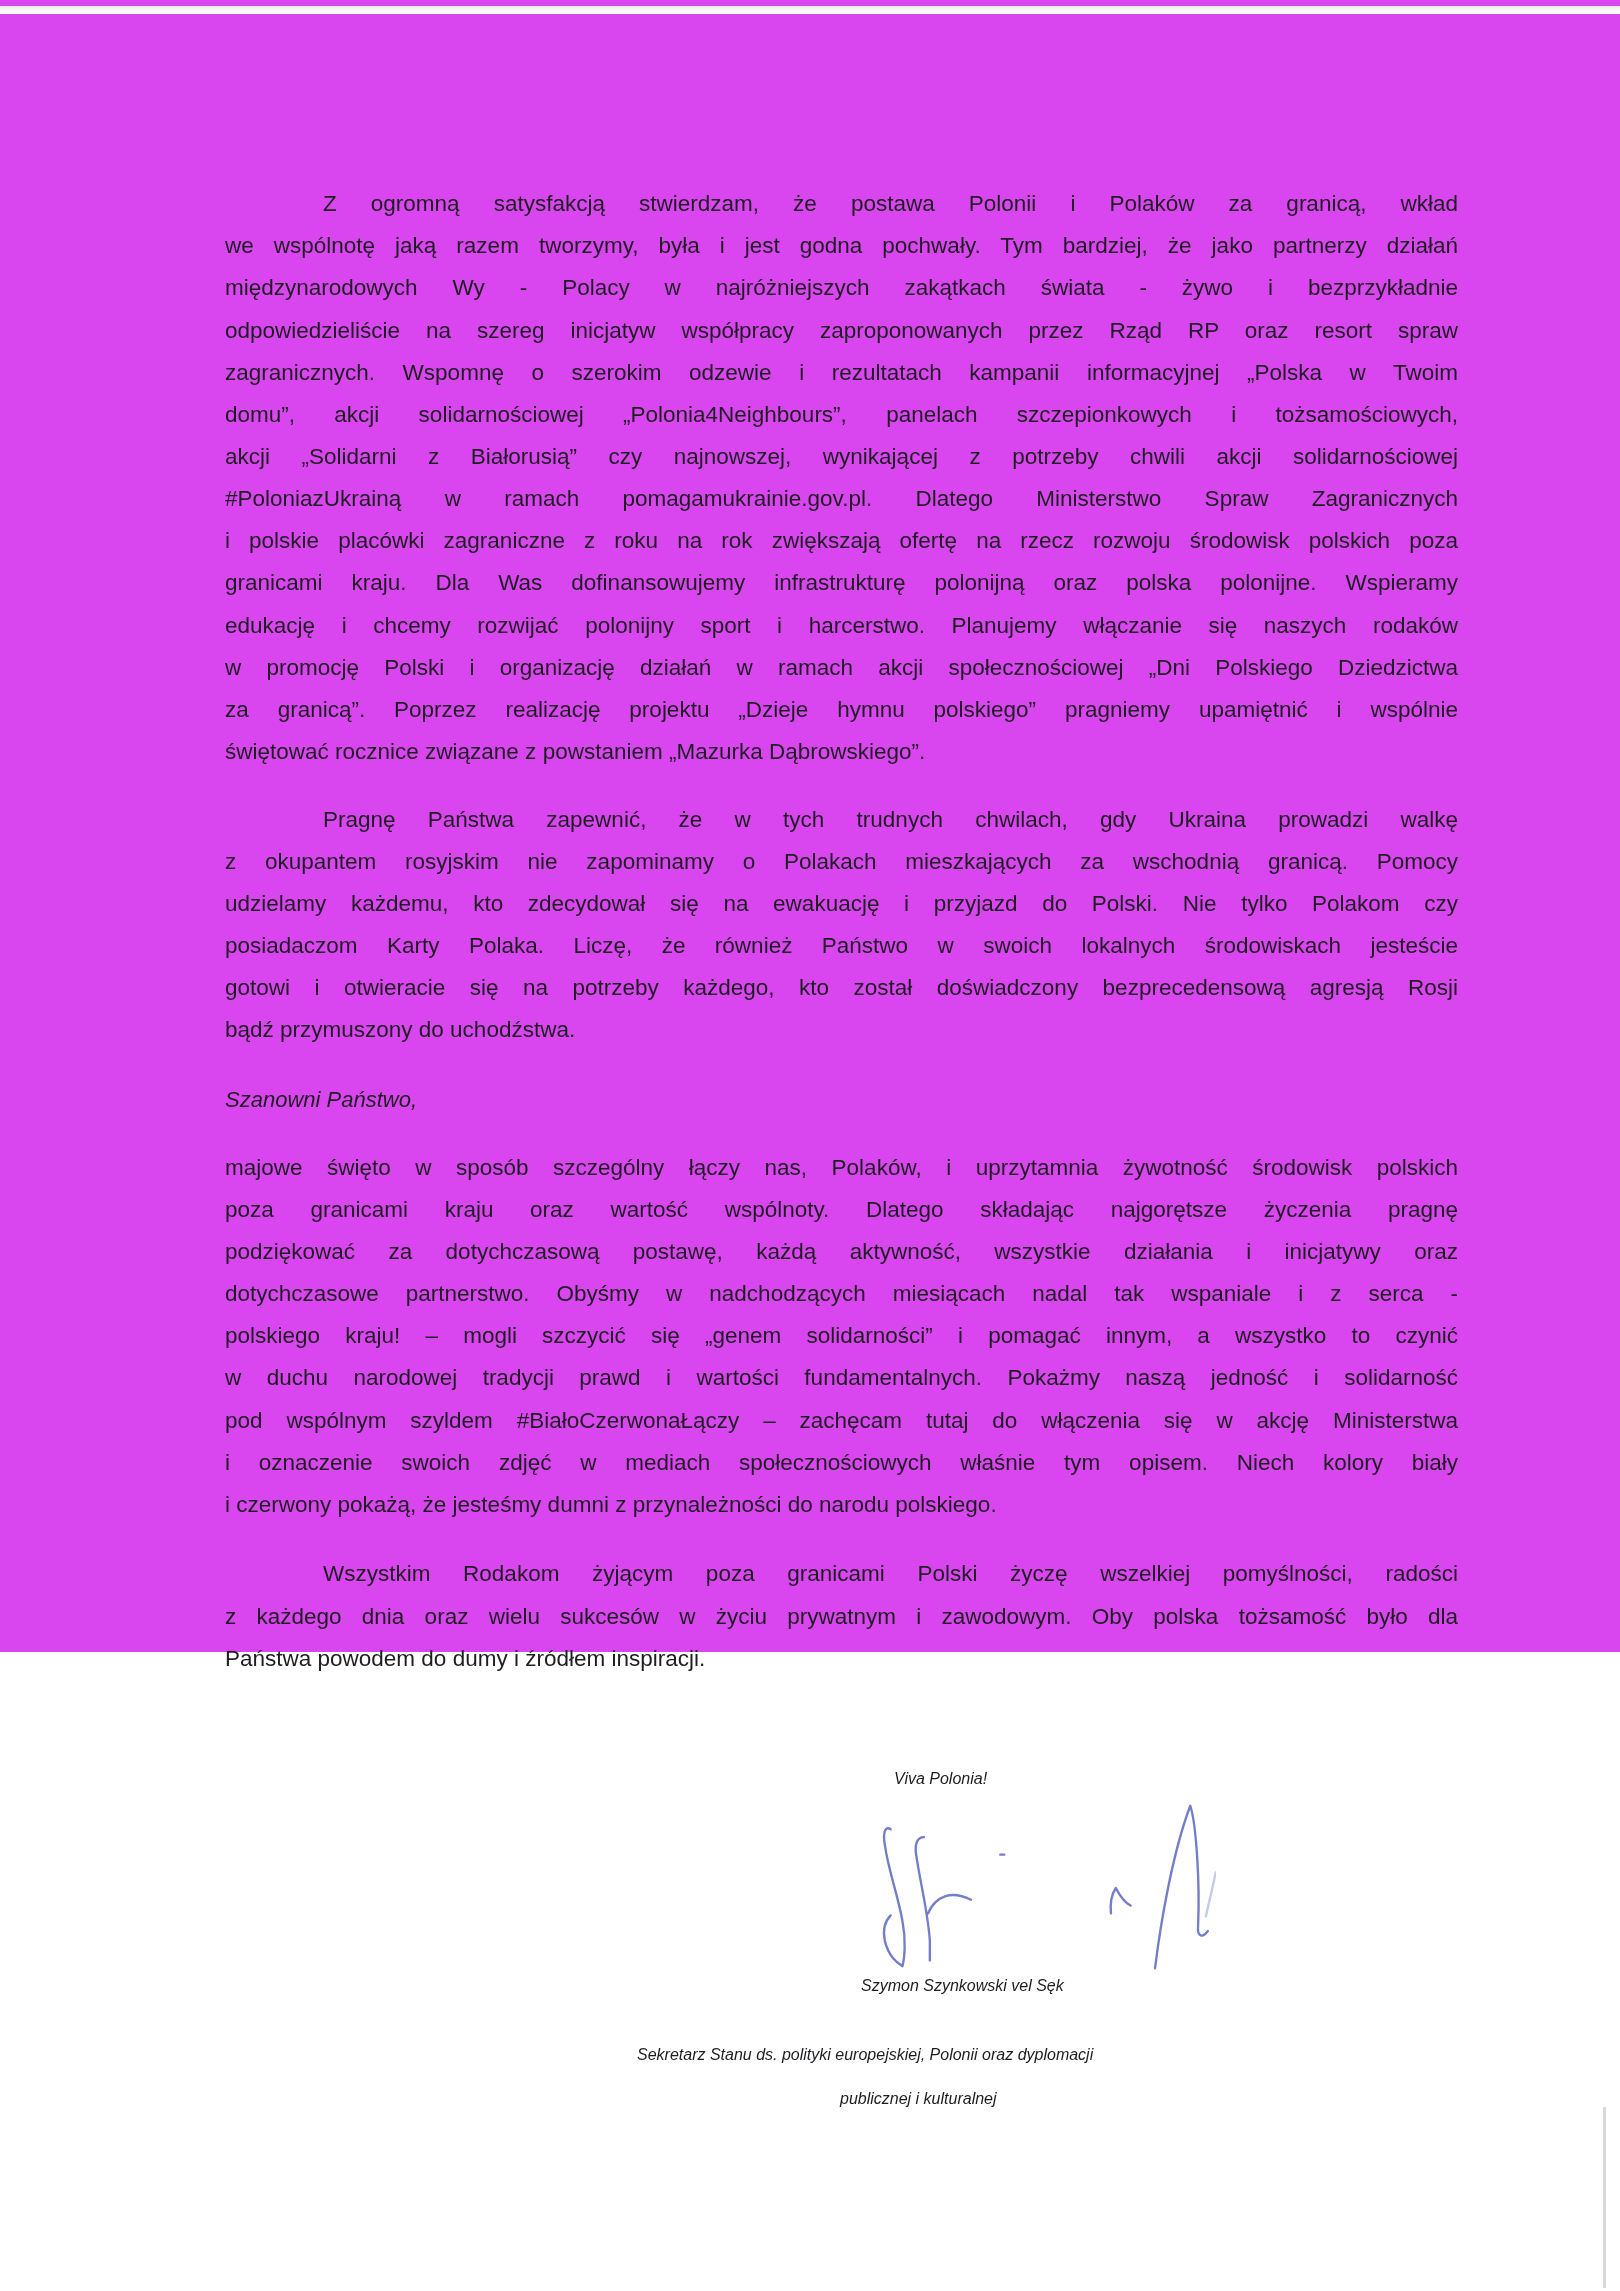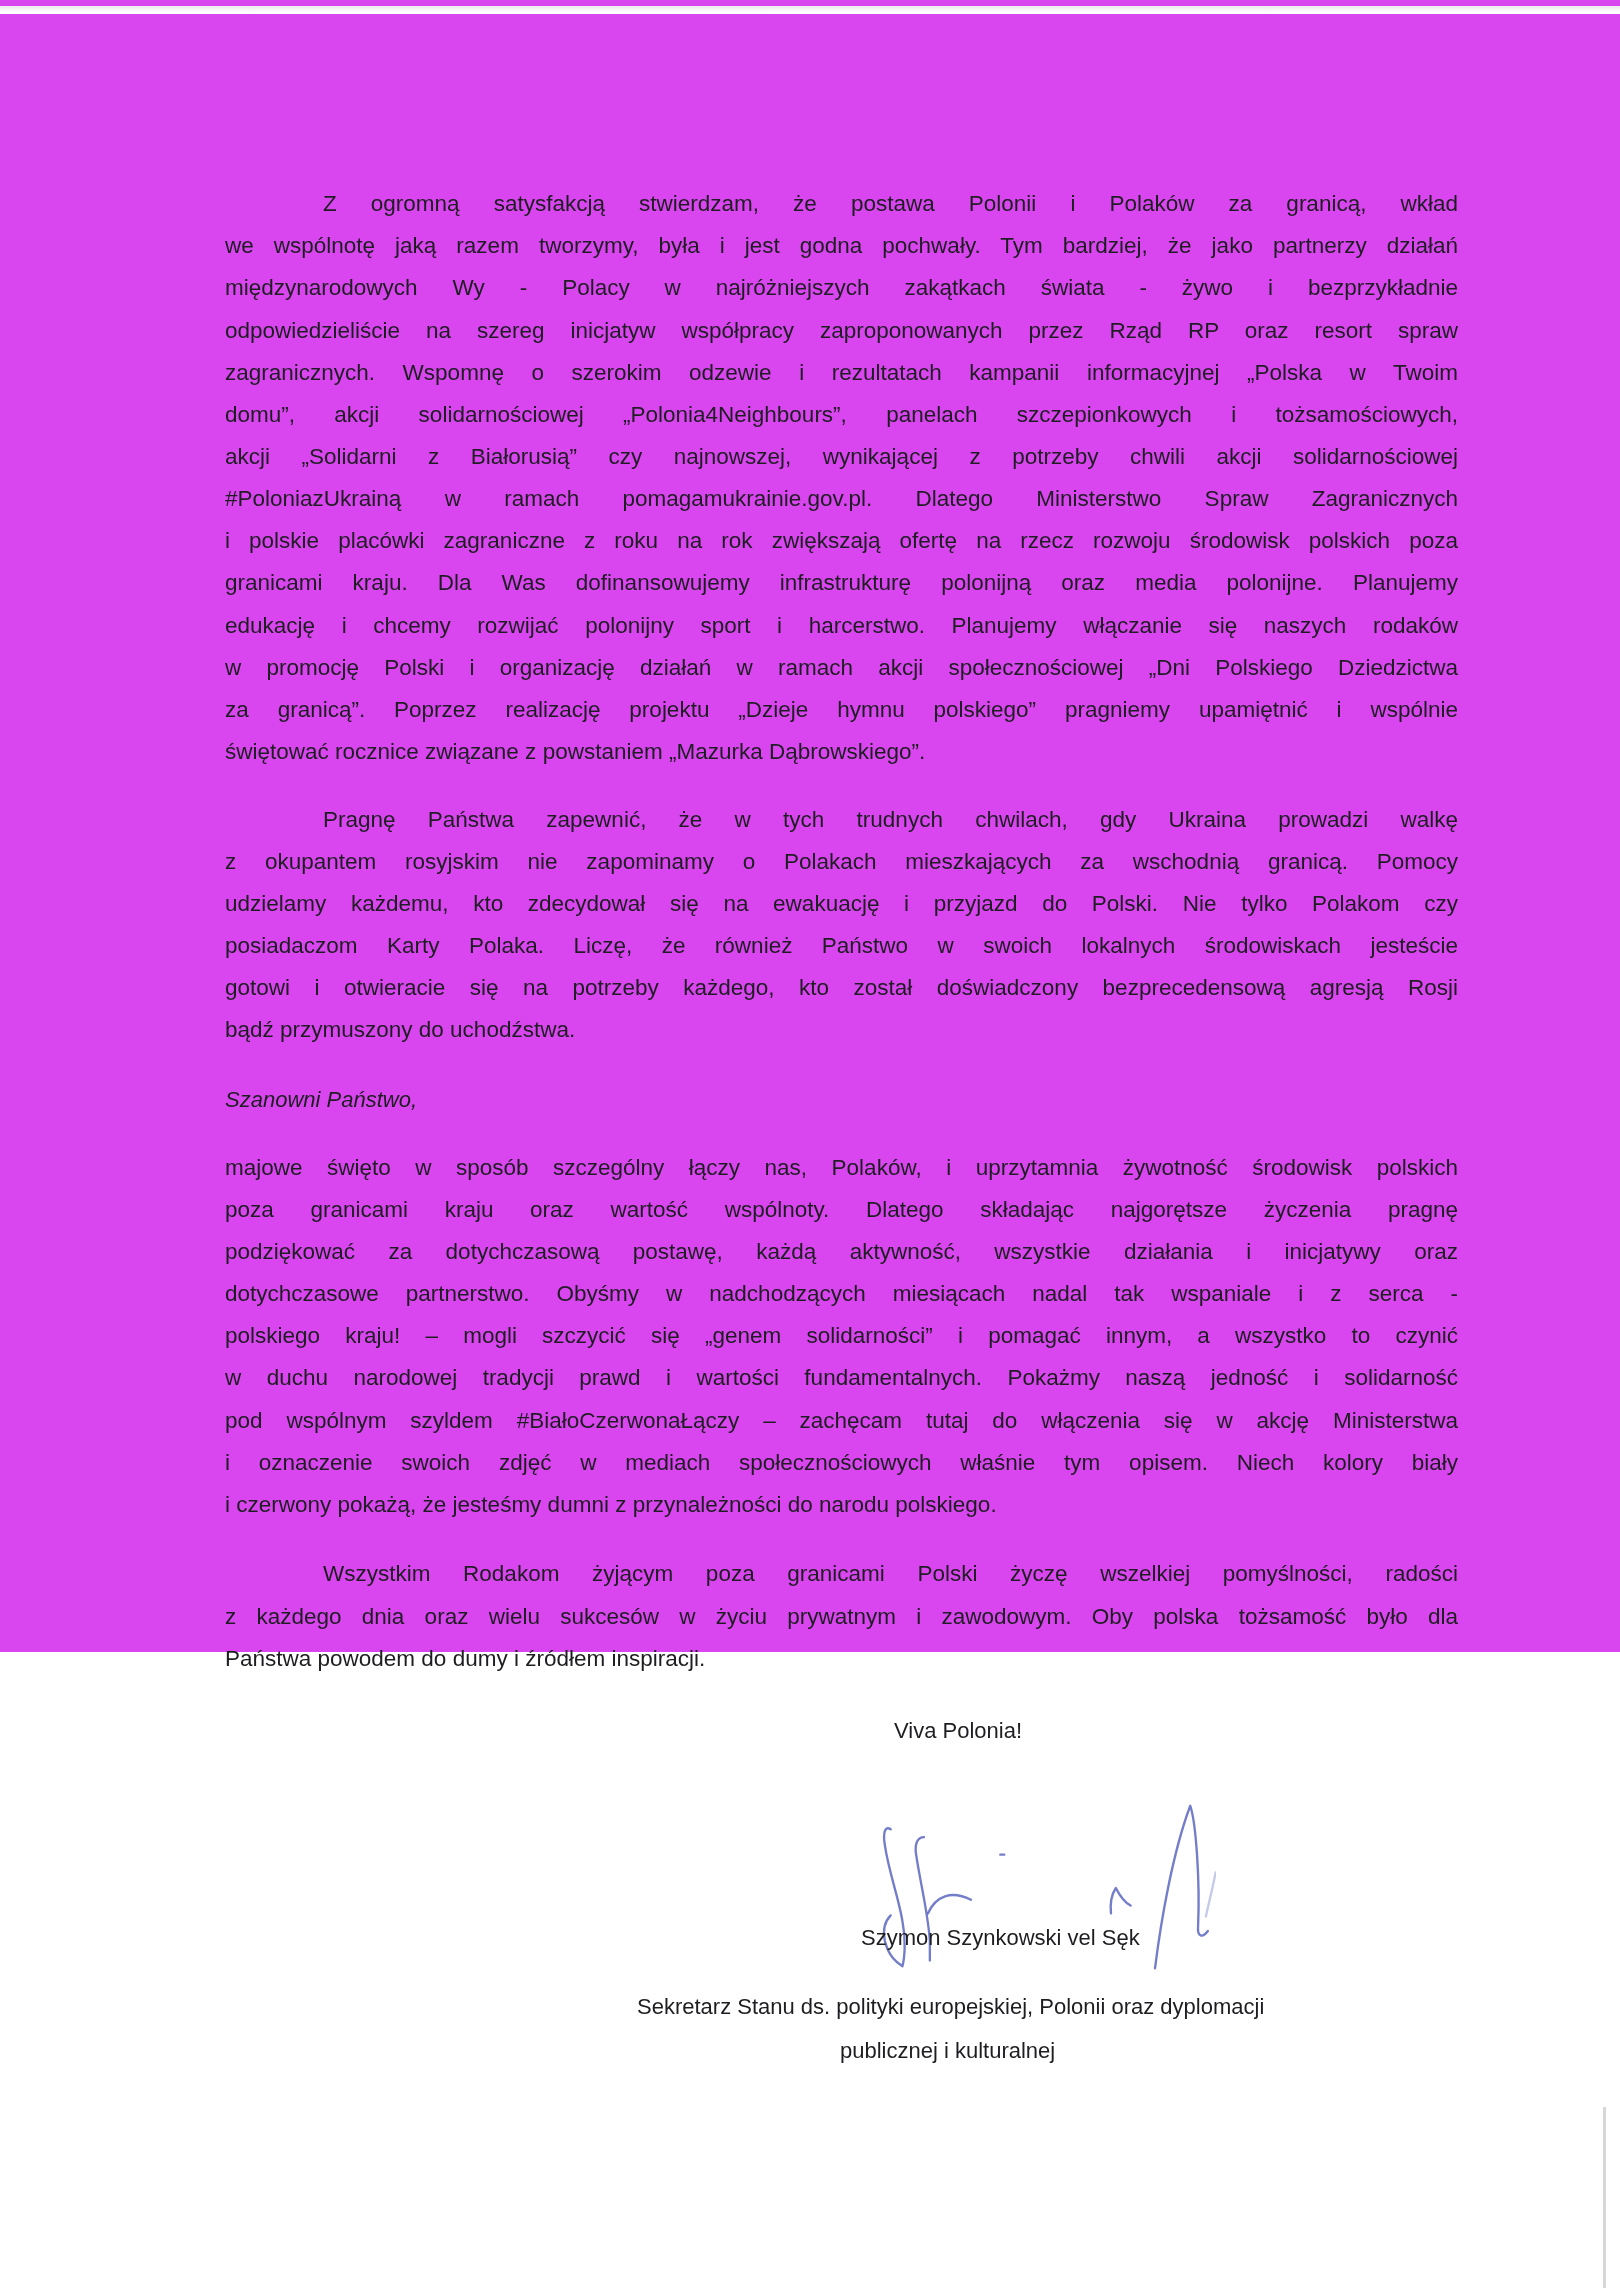--- a/index.html
+++ b/index.html
@@ -7,42 +7,42 @@
          font-family: "Liberation Sans", "DejaVu Sans", sans-serif; color: #1e1e22; }
   .page { position: absolute; left: 0; top: 0; width: 1620px; height: 1652px; background: #d946ef; }
   .scan-edge-top { position: absolute; left: 0; top: 5.9px; width: 1620px; height: 7.8px;
                    background: linear-gradient(#ececec, #fafafa 60%, #ffffff); }
   .scan-edge-right { position: absolute; right: 13.7px; top: 2107px; width: 2.9px; height: 181px; background: #d8d8d8; }
   .line { position: absolute; left: 225px; width: 1233px; height: 29px; font-size: 22.5px; line-height: 29px;
           white-space: nowrap; text-align: justify; text-align-last: justify; letter-spacing: 0; }
   .line.indent { left: 323px; width: 1135px; }
   .line.last { text-align: right; text-align-last: left; width: auto; }
   .sal { position: absolute; left: 225px; font-size: 22px; line-height: 29px; font-style: italic; white-space: nowrap; }
-  .closing { position: absolute; font-size: 22px; line-height: 29px; white-space: nowrap; }
+  .closing { position: absolute; font-size: 16px; line-height: 29px; font-style: italic; white-space: nowrap; margin-top: 48px; }
   .signature { position: absolute; left: 863px; top: 1794px; width: 353px; height: 186px; }
   .signature path { fill: none; stroke: #5a66bf; stroke-width: 2.4; stroke-linecap: round; stroke-linejoin: round; opacity: 0.85; }
 </style>
 </head>
 <body>
 
 <div class="page">
   <div class="scan-edge-top"></div>
   <div class="scan-edge-right"></div>
 
   <div>
     <div class="line indent" style="top:189px">Z ogromną satysfakcją stwierdzam, że postawa Polonii i Polaków za granicą, wkład</div>
     <div class="line" style="top:231px">we wspólnotę jaką razem tworzymy, była i jest godna pochwały. Tym bardziej, że jako partnerzy działań</div>
     <div class="line" style="top:273px">międzynarodowych Wy - Polacy w najróżniejszych zakątkach świata - żywo i bezprzykładnie</div>
     <div class="line" style="top:316px">odpowiedzieliście na szereg inicjatyw współpracy zaproponowanych przez Rząd RP oraz resort spraw</div>
     <div class="line" style="top:358px">zagranicznych. Wspomnę o szerokim odzewie i rezultatach kampanii informacyjnej „Polska w Twoim</div>
     <div class="line" style="top:400px">domu”, akcji solidarnościowej „Polonia4Neighbours”, panelach szczepionkowych i tożsamościowych,</div>
     <div class="line" style="top:442px">akcji „Solidarni z Białorusią” czy najnowszej, wynikającej z potrzeby chwili akcji solidarnościowej</div>
     <div class="line" style="top:484px">#PoloniazUkrainą w ramach pomagamukrainie.gov.pl. Dlatego Ministerstwo Spraw Zagranicznych</div>
     <div class="line" style="top:526px">i polskie placówki zagraniczne z roku na rok zwiększają ofertę na rzecz rozwoju środowisk polskich poza</div>
-    <div class="line" style="top:568px">granicami kraju. Dla Was dofinansowujemy infrastrukturę polonijną oraz media polonijne. Planujemy</div>
+    <div class="line" style="top:568px">granicami kraju. Dla Was dofinansowujemy infrastrukturę polonijną oraz polska polonijne. Wspieramy</div>
     <div class="line" style="top:611px">edukację i chcemy rozwijać polonijny sport i harcerstwo. Planujemy włączanie się naszych rodaków</div>
     <div class="line" style="top:653px">w promocję Polski i organizację działań w ramach akcji społecznościowej „Dni Polskiego Dziedzictwa</div>
     <div class="line" style="top:695px">za granicą”. Poprzez realizację projektu „Dzieje hymnu polskiego” pragniemy upamiętnić i wspólnie</div>
     <div class="line last" style="top:737px">świętować rocznice związane z powstaniem „Mazurka Dąbrowskiego”.</div>
   </div>
 
   <div>
     <div class="line indent" style="top:805px">Pragnę Państwa zapewnić, że w tych trudnych chwilach, gdy Ukraina prowadzi walkę</div>
     <div class="line" style="top:847px">z okupantem rosyjskim nie zapominamy o Polakach mieszkających za wschodnią granicą. Pomocy</div>
     <div class="line" style="top:889px">udzielamy każdemu, kto zdecydował się na ewakuację i przyjazd do Polski. Nie tylko Polakom czy</div>

